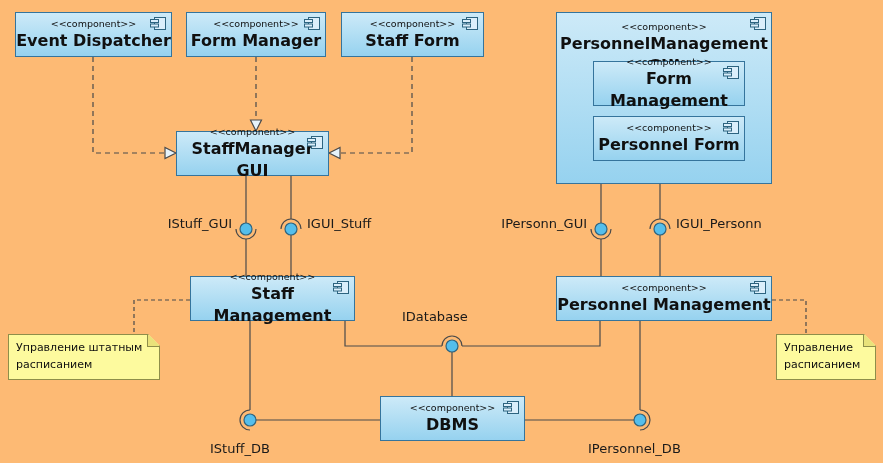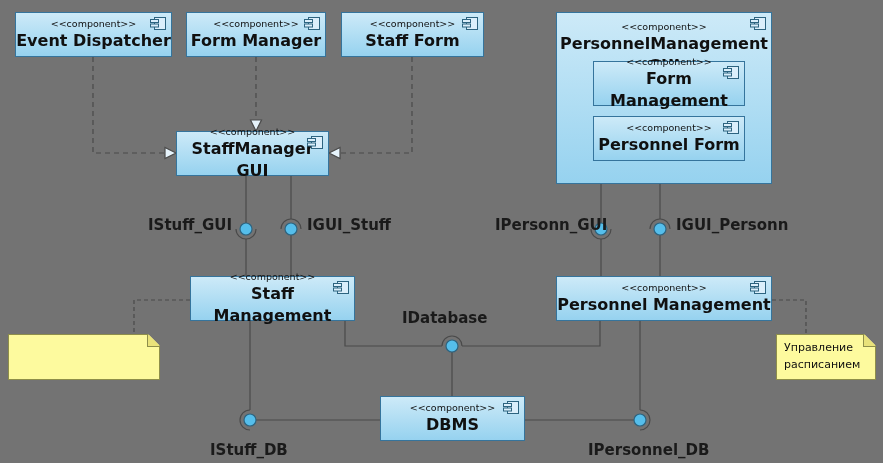--- a/index.html
+++ b/index.html
@@ -1,34 +1,34 @@
 <!DOCTYPE html>
 <html><head>
 <meta charset="utf-8">
 <style>
   * { margin:0; padding:0; box-sizing:border-box; }
   html,body { background:#ffffff; }
   body { font-family:"DejaVu Sans","Liberation Sans",sans-serif; }
   .canvas {
-    position:relative; width:883px; height:463px; background:#737373; overflow:hidden;
+    position:relative; width:883px; height:463px; background:#fdba74; overflow:hidden;
   }
   .connector-layer { position:absolute; left:0; top:0; }
   .comp {
     position:absolute;
     background:linear-gradient(180deg,#cdeaf8 0%,#96d2ef 100%);
     border:1px solid #35749c;
     display:flex; flex-direction:column; align-items:center; justify-content:center;
     text-align:center;
   }
   .comp .stype { font-size:9.5px; color:#101010; line-height:1.3; }
   .comp .cname { font-size:16px; font-weight:bold; color:#101010; line-height:1.35; }
   .cicon { position:absolute; top:4px; right:5px; }
   .comp-outer { justify-content:flex-start; padding-top:8px; }
   .iface-label {
-    position:absolute; font-size:15px; font-weight:bold; color:#1a1a1a; white-space:nowrap;
+    position:absolute; font-size:13px; font-weight:normal; color:#1a1a1a; white-space:nowrap;
   }
   .note {
     position:absolute; background:#fdfa9e; border:1px solid #8e8e4a;
     font-size:11px; color:#101010; padding:5px 7px; line-height:1.5;
     clip-path:polygon(0 0, calc(100% - 12px) 0, 100% 12px, 100% 100%, 0 100%);
   }
   .note .fold {
     content:""; position:absolute; top:0; right:0; width:12px; height:12px;
     background:#e9e27a; border-left:1px solid #8e8e4a; border-bottom:1px solid #8e8e4a;
   }
@@ -196,19 +196,20 @@
   <div class="iface-label ta-right" style="left:148px;top:216px;width:84px">IStuff_GUI</div>
   <div class="iface-label" style="left:307px;top:216px">IGUI_Stuff</div>
   <div class="iface-label ta-right" style="left:495px;top:216px;width:92px">IPersonn_GUI</div>
   <div class="iface-label" style="left:676px;top:216px">IGUI_Personn</div>
   <div class="iface-label ta-center" style="left:402px;top:309px;width:84px">IDatabase</div>
   <div class="iface-label ta-center" style="left:210px;top:441px;width:80px">IStuff_DB</div>
   <div class="iface-label ta-center" style="left:588px;top:441px;width:104px">IPersonnel_DB</div>
 
   <div class="note" style="left:8px;top:334px;width:152px;height:46px">
     <span class="fold"></span>
+    <span>Управление штатным расписанием</span>
   </div>
   <div class="note" style="left:776px;top:334px;width:100px;height:46px">
     <span class="fold"></span>
     <span>Управление расписанием</span>
   </div>
 
 </div>
 
 </body></html>

